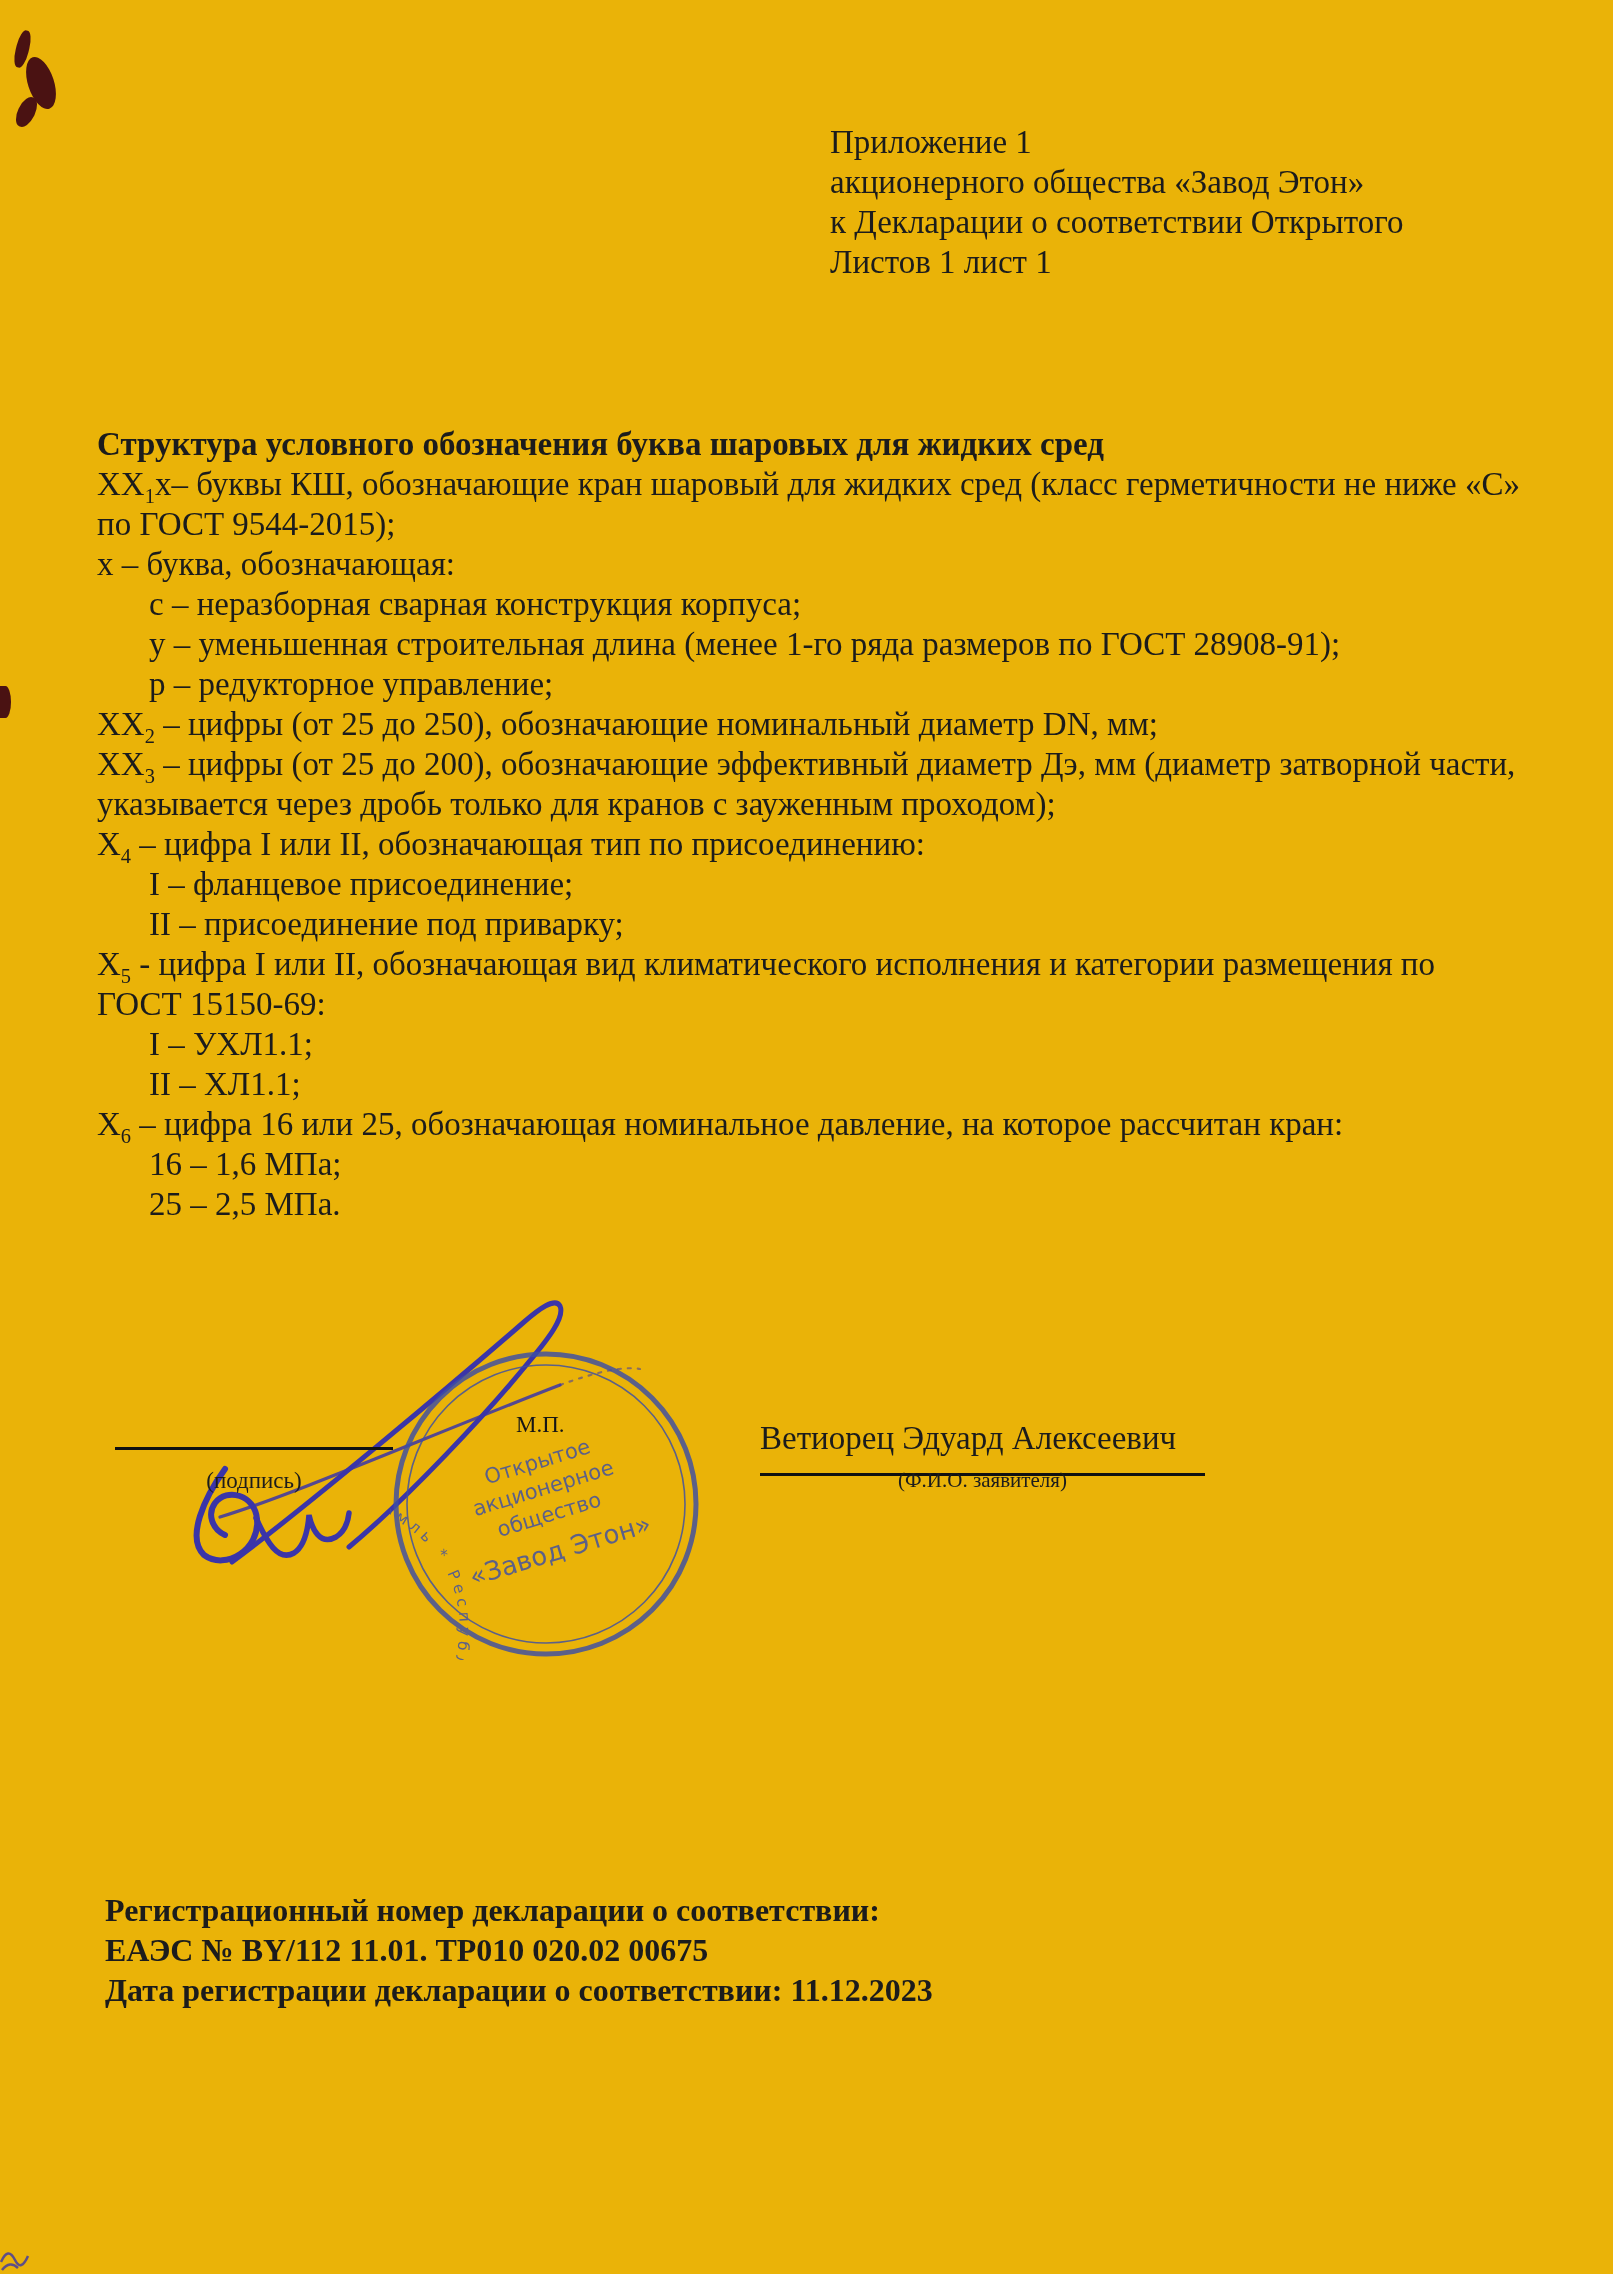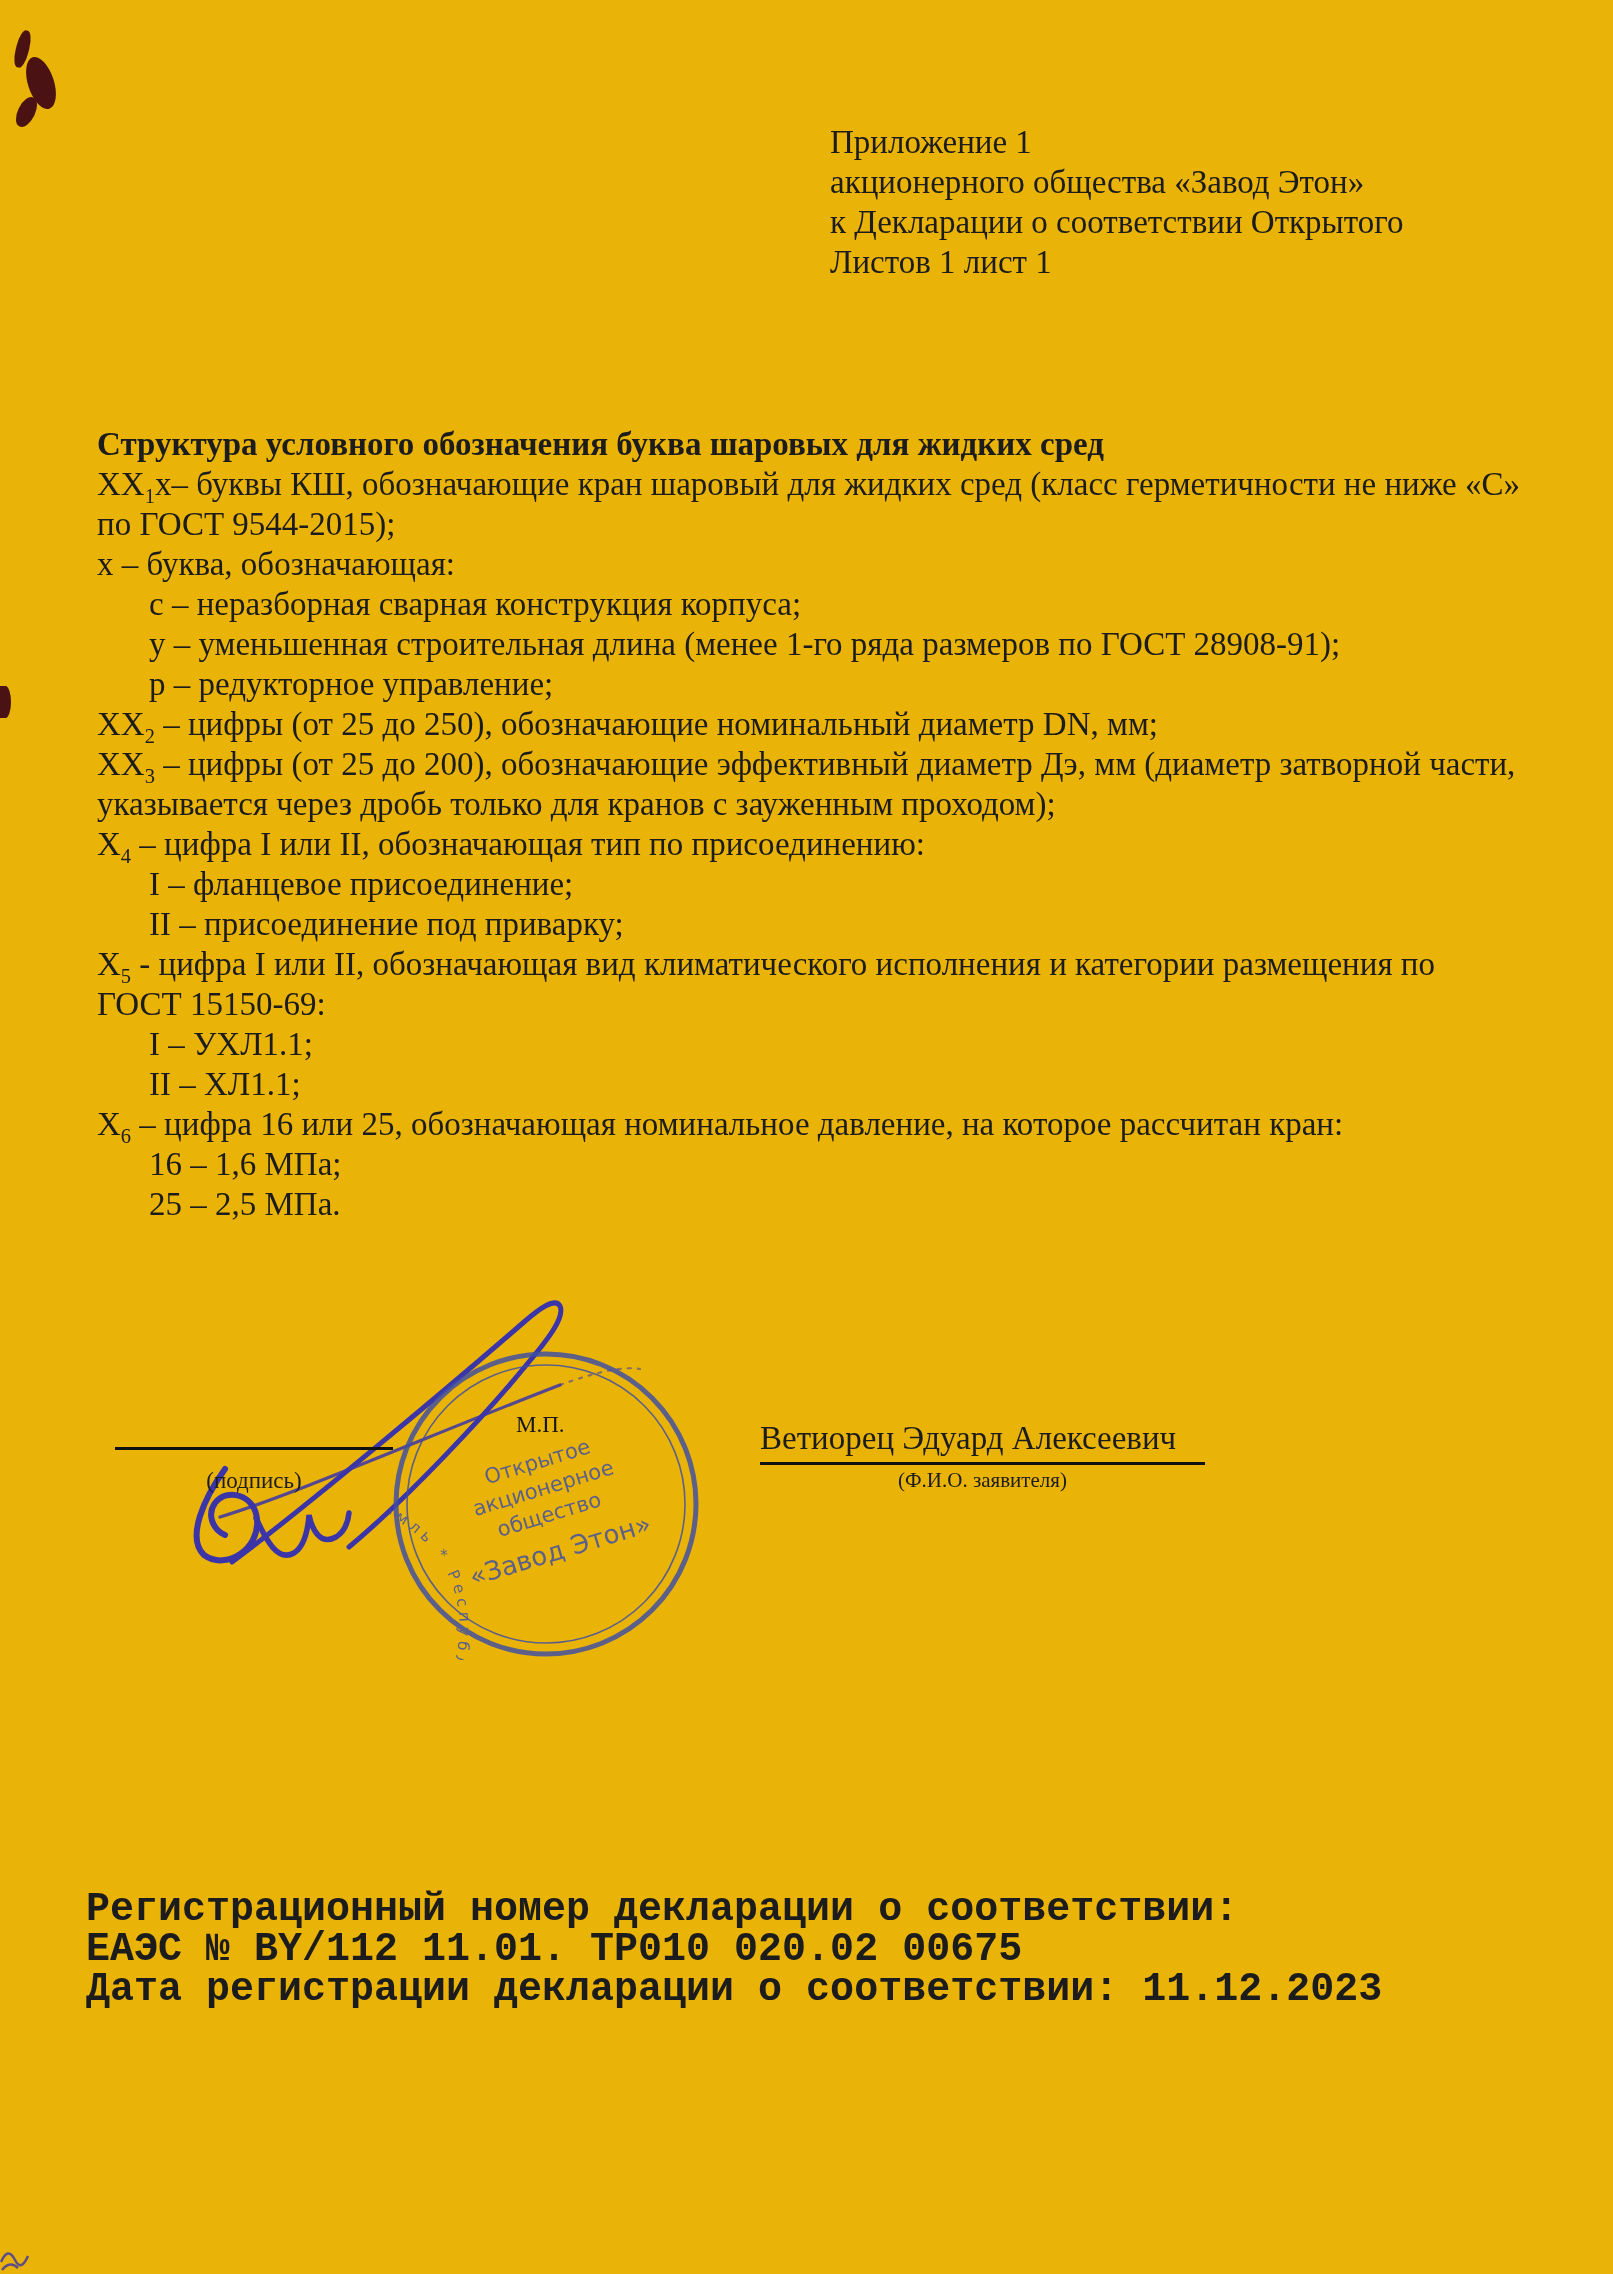--- a/index.html
+++ b/index.html
@@ -30,35 +30,35 @@
   #signature-line{
     position:absolute;left:115px;top:1447px;width:278px;height:0;
     border-bottom:3px solid #111;
   }
   #podpis-label{
     position:absolute;left:115px;top:1468px;width:278px;
     text-align:center;font-size:23px;
   }
   #declarant-name{
     position:absolute;left:760px;top:1420px;width:445px;
-    font-size:33px;border-bottom:3px solid #111;padding-bottom:5px;
+    font-size:33px;border-bottom:3px solid #111;padding-bottom:16px;
   }
   #fio-label{
     position:absolute;left:760px;top:1468px;width:445px;
     text-align:center;font-size:21px;
   }
   #stamp-seal{position:absolute;left:390px;top:1348px;width:312px;height:312px;}
   #mp-label{
     position:absolute;left:516px;top:1412px;
     font-size:23px;color:#161616;z-index:5;
   }
   
   #footer-block{
-    position:absolute;left:86px;top:1890px;
-    font-size:40px;line-height:40px;font-weight:bold;font-family:Liberation Mono, monospace;
+    position:absolute;left:105px;top:1890px;
+    font-size:32px;line-height:40px;font-weight:bold;
   }
   
   .artifact{position:absolute;background:#4a1212;}
   #artifact-1{left:16px;top:30px;width:13px;height:38px;border-radius:45%;transform:rotate(14deg);}
   #artifact-2{left:28px;top:56px;width:26px;height:54px;border-radius:50%;transform:rotate(-18deg);}
   #artifact-3{left:18px;top:96px;width:17px;height:32px;border-radius:48%;transform:rotate(26deg);}
   #artifact-4{left:0px;top:686px;width:11px;height:32px;border-radius:0 50% 50% 0;}
   #artifact-5{position:absolute;left:0px;top:2236px;}
 </style>
 </head>

